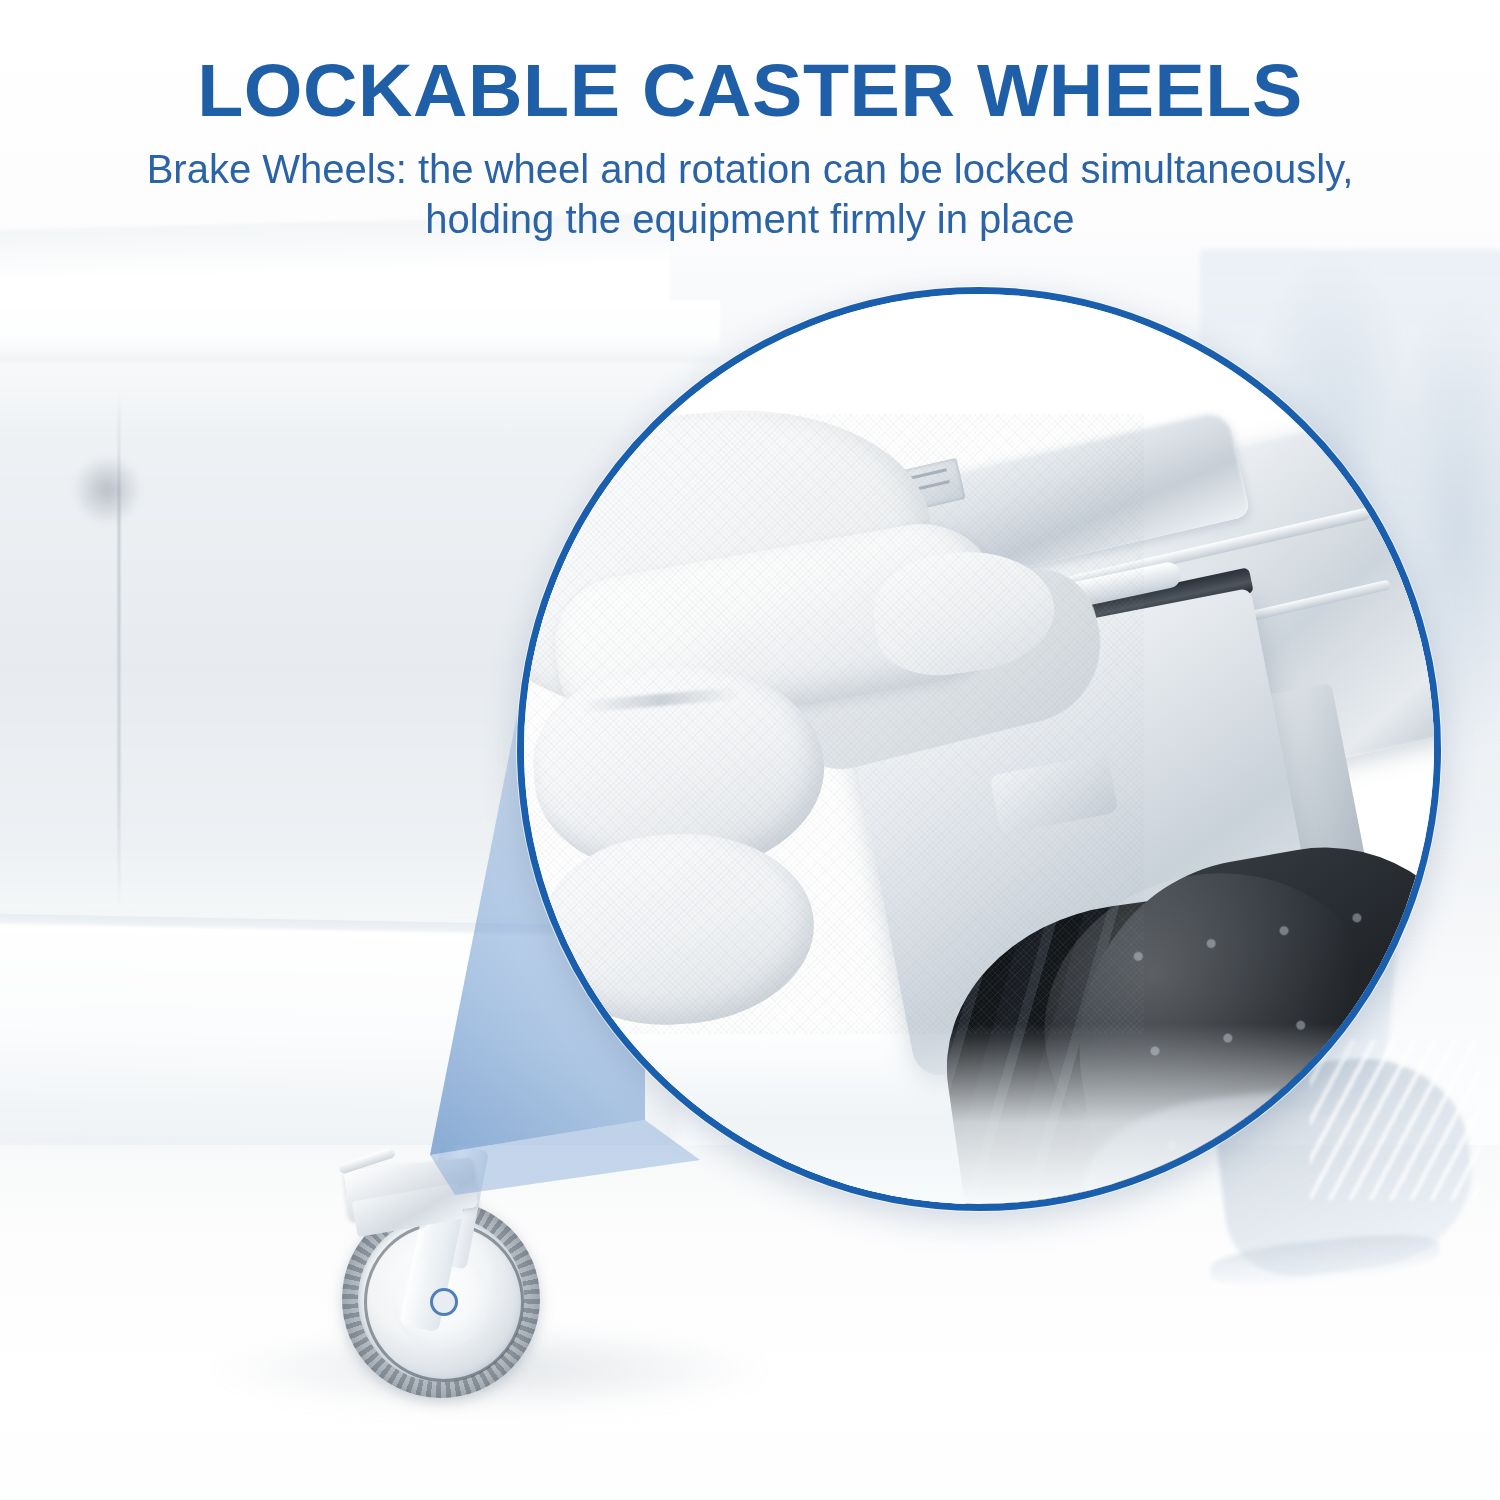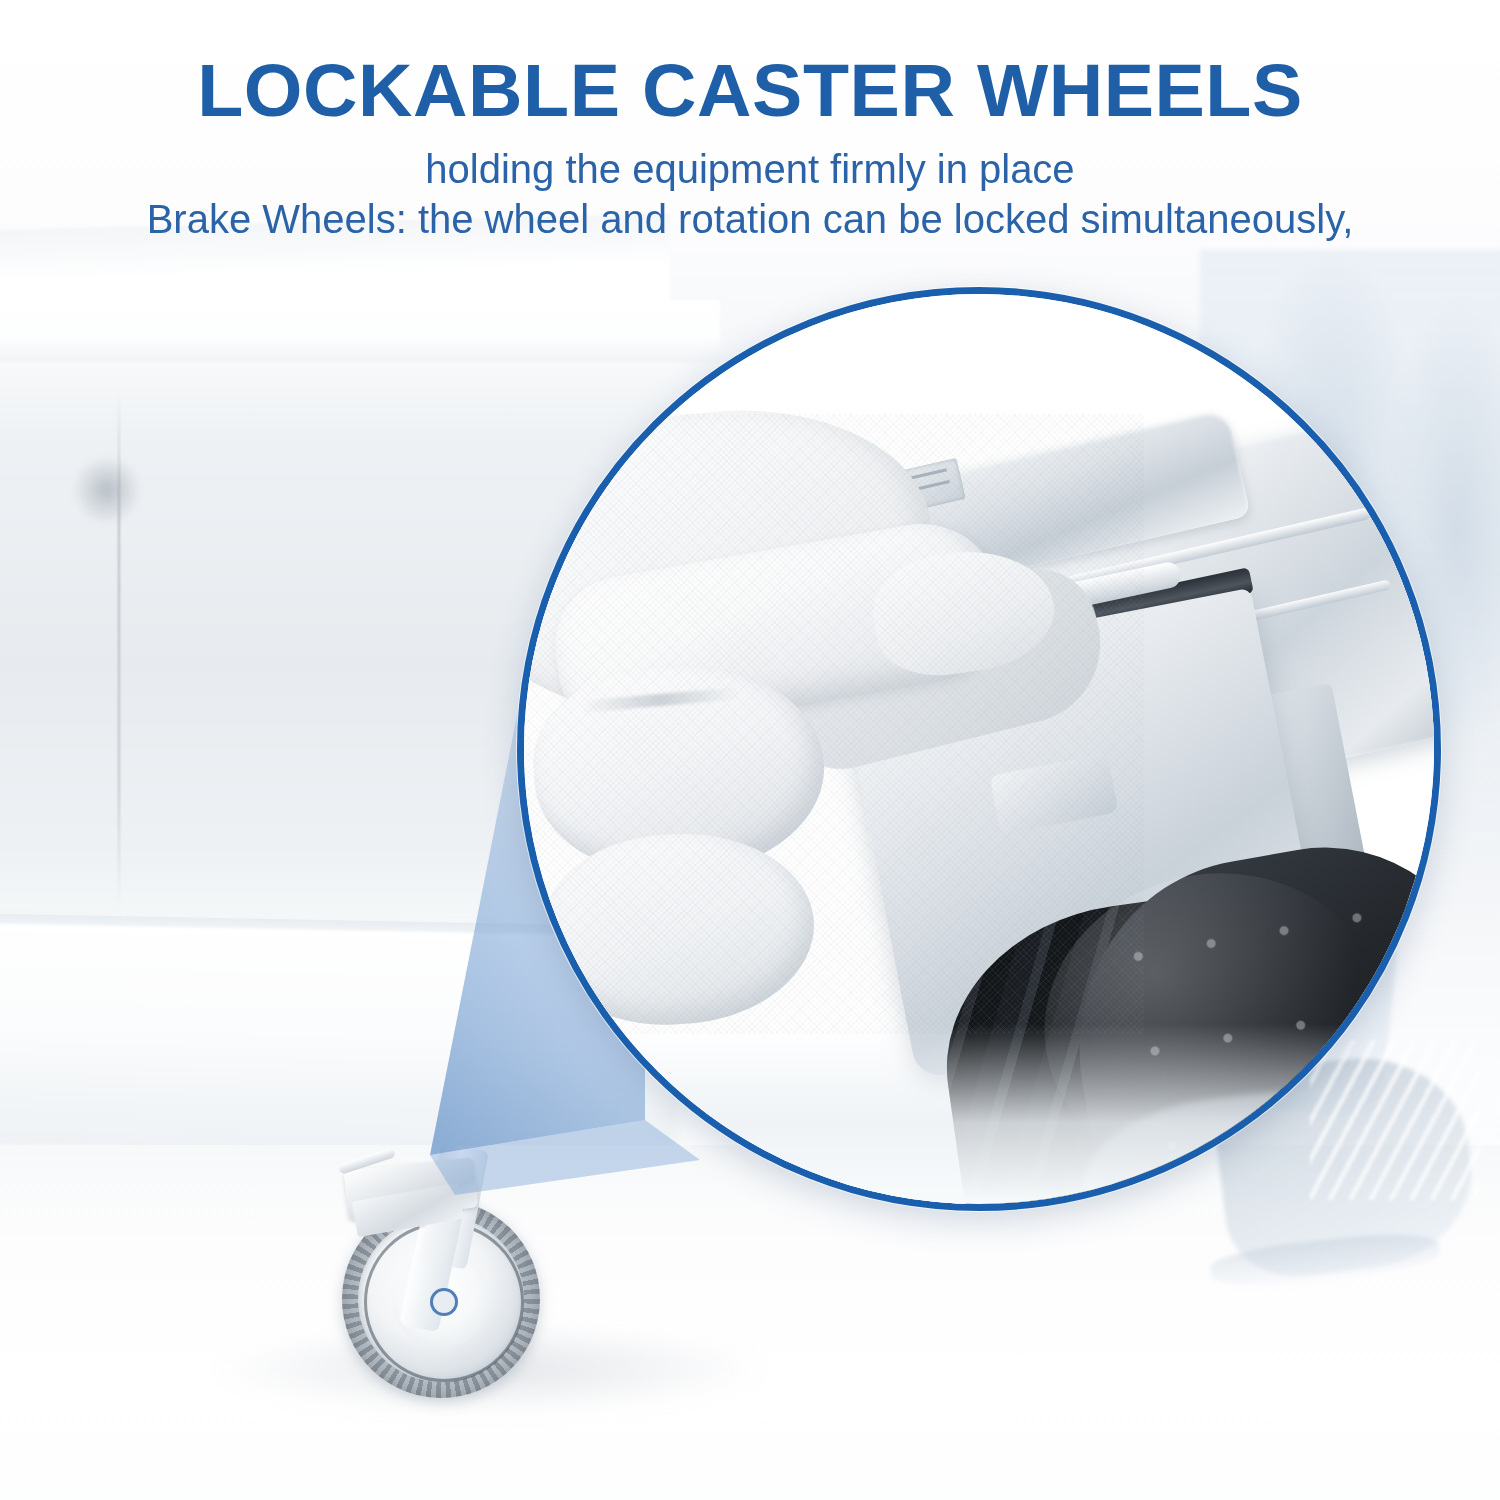--- a/index.html
+++ b/index.html
@@ -457,18 +457,18 @@
             </svg>
         </div>
       </div>
 
     </div>
   </div>
 
   <div class="header">
     <h1 class="title">LOCKABLE CASTER WHEELS</h1>
     <p class="subtitle">
+      <span>Brake Wheels: the wheel and rotation can be locked simultaneously,</span>
       <span>holding the equipment firmly in place</span>
-      <span>Brake Wheels: the wheel and rotation can be locked simultaneously,</span>
     </p>
   </div>
 
 </div>
 
 </body></html>

